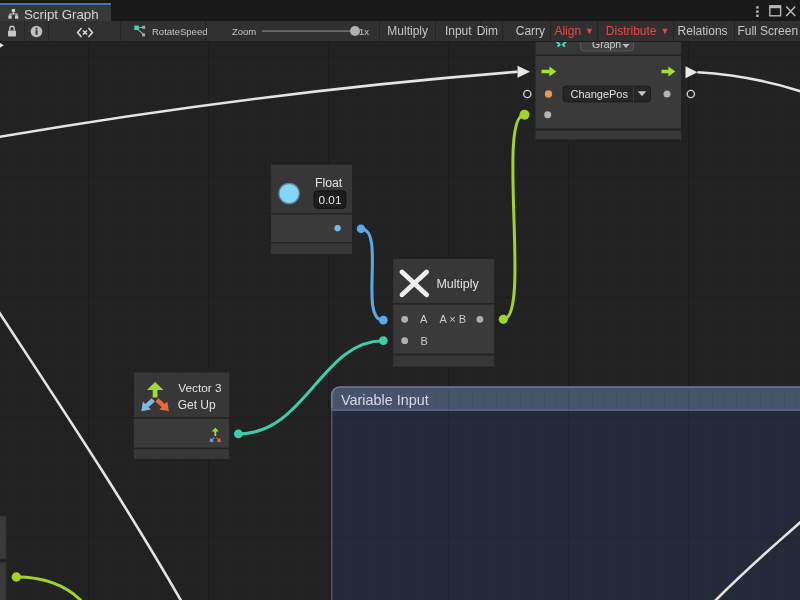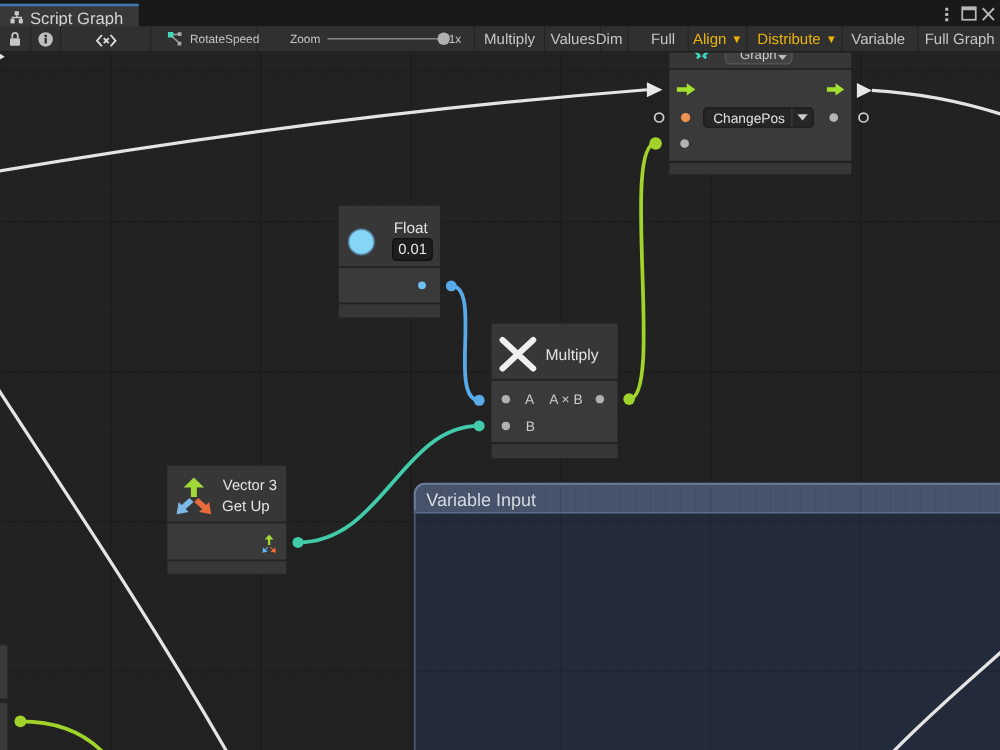--- a/index.html
+++ b/index.html
@@ -5,21 +5,21 @@
   html,body{margin:0;padding:0;background:#222;}
   body{width:800px;height:600px;overflow:hidden;position:relative;font-family:"Liberation Sans",sans-serif;}
   #graph{position:absolute;left:0;top:0;}
   #tabbar{position:absolute;left:0;top:0;width:800px;height:21px;background:#191919;}
   #tab{position:absolute;left:0;top:3px;width:111px;height:18px;background:#383838;border-top:2px solid #4276b4;display:flex;align-items:center;box-sizing:content-box;}
   #tab span{color:#d4d4d4;font-size:13.3px;}
   #toolbar{position:absolute;left:0;top:21px;width:800px;height:20px;background:#303030;border-bottom:1px solid #1c1c1c;}
   .cell{position:absolute;top:0;height:20px;display:flex;align-items:center;justify-content:center;color:#c6c6c6;font-size:12px;border-right:1px solid #242424;box-sizing:border-box;white-space:nowrap;}
   .cell svg{flex:none;}
   .small{font-size:9.5px;}
-  .dis{color:#eab308;}
+  .dis{color:#ef4444;}
 </style>
 </head>
 <body>
 <svg id="graph" width="800" height="600" viewBox="0 0 800 600">
   <defs>
     <pattern id="gmin" width="12" height="12" patternUnits="userSpaceOnUse" patternTransform="translate(4.5,9)">
       <path d="M0,0 V12 M0,0 H12" stroke="#1e1e1e" stroke-width="1" fill="none"></path>
     </pattern>
   </defs>
   <rect x="0" y="0" width="800" height="600" fill="#222222"></rect>
@@ -193,20 +193,20 @@
   </div>
   <div class="cell" style="left:206px;width:174px">
     <span class="small" style="position:absolute;left:26px">Zoom</span>
     <svg width="174" height="20" viewBox="0 0 174 20">
       <rect x="56" y="9.5" width="90" height="1.1" fill="#909090"></rect>
       <circle cx="149" cy="10" r="5" fill="#b0b0b0"></circle>
     </svg>
     <span class="small" style="position:absolute;right:10px">1x</span>
   </div>
   <div class="cell" style="left:380px;width:56.3px">Multiply</div>
-  <div class="cell" style="left:436.3px;width:45px">Values</div>
+  <div class="cell" style="left:436.3px;width:45px">Input</div>
   <div class="cell" style="left:473px;width:29.6px">Dim</div>
-  <div class="cell" style="left:510.9px;width:40.1px">Full</div>
+  <div class="cell" style="left:510.9px;width:40.1px">Carry</div>
   <div class="cell dis" style="left:551px;width:47.4px">Align <span style="font-size:9px;margin-left:4px">▼</span></div>
   <div class="cell dis" style="left:602px;width:72.3px">Distribute <span style="font-size:9px;margin-left:4px">▼</span></div>
-  <div class="cell" style="left:670.7px;width:64.8px">Variable</div>
-  <div class="cell" style="left:735.5px;width:64.5px;border-right:none">Full Graph</div>
+  <div class="cell" style="left:670.7px;width:64.8px">Relations</div>
+  <div class="cell" style="left:735.5px;width:64.5px;border-right:none">Full Screen</div>
 </div>
 
 </body></html>

